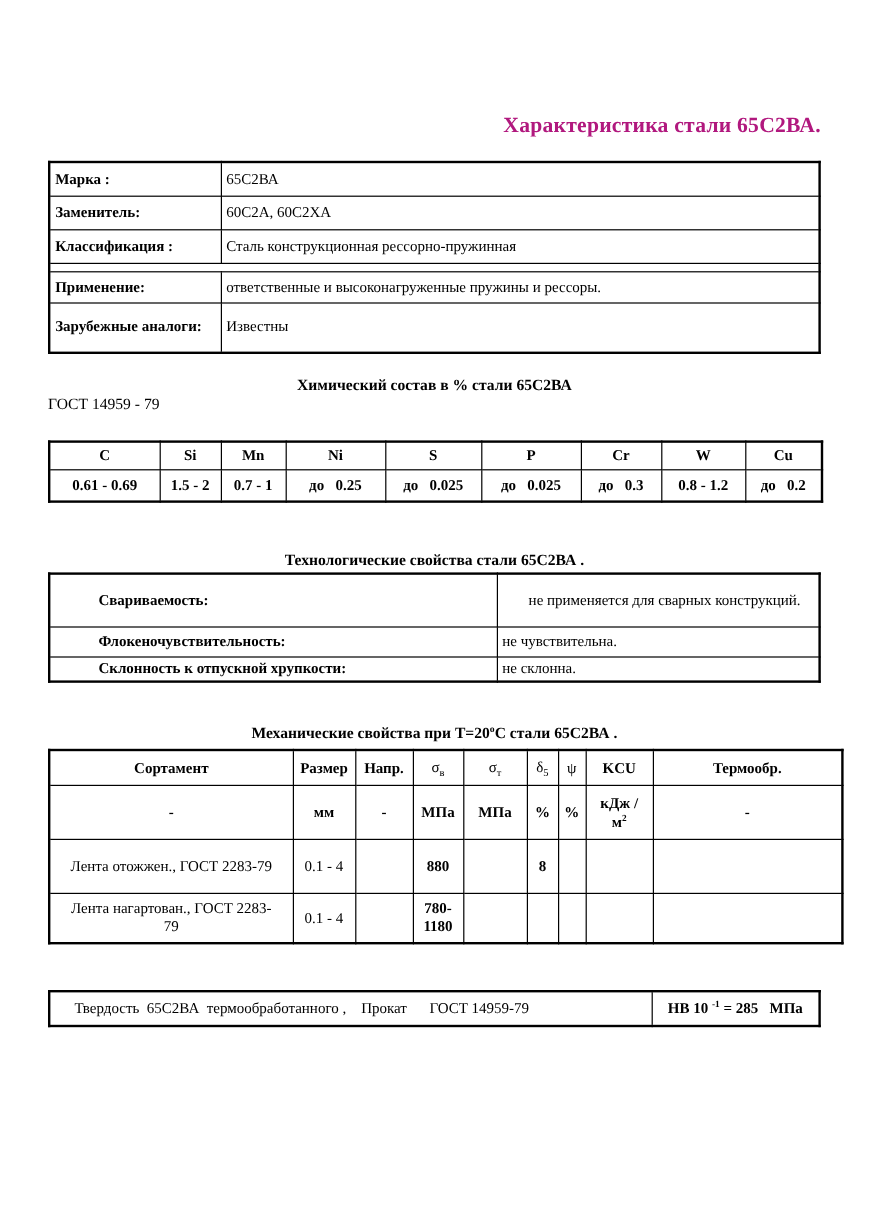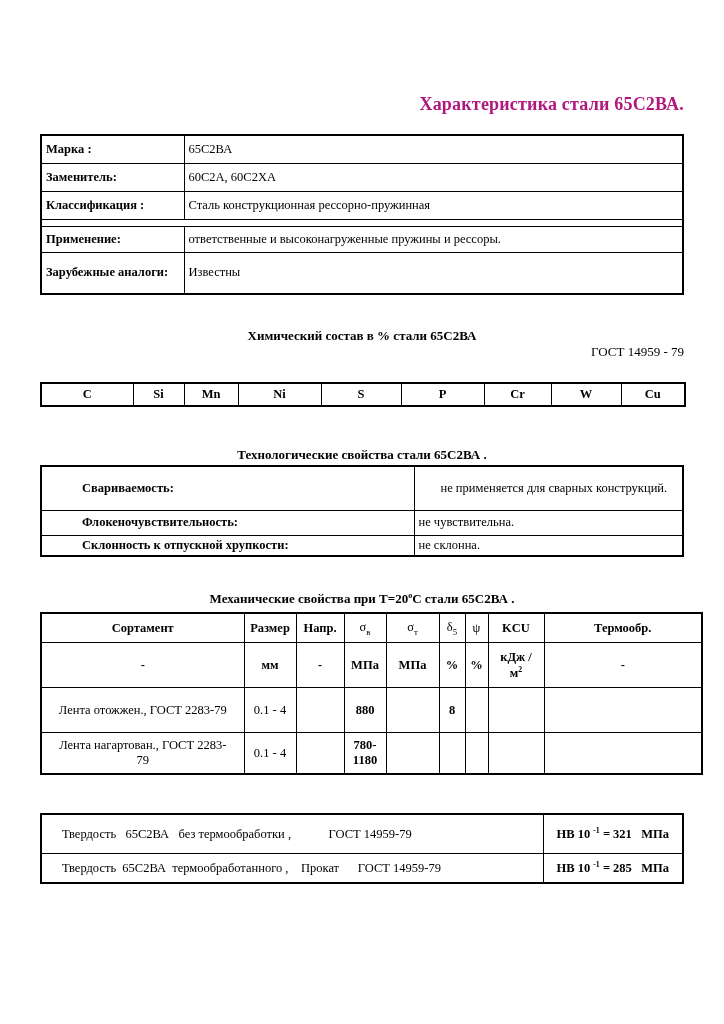--- a/index.html
+++ b/index.html
@@ -27,22 +27,22 @@
   
   .info-table { margin-top: 19px; }
   .info-table td { padding: 2px 4px; }
   .info-table .lbl { font-weight: bold; width: 143px; }
   .info-table .sep td { height: 7px; padding: 0; }
   .r-marka td, .r-zam td, .r-klass td { height: 28px; }
   .r-prim td { height: 26px; }
   .r-analog td { height: 42px; }
 
   .sec-heading { text-align: center; font-weight: bold; font-size: 13px; }
-  .sec-sub { text-align: right; font-size: 13px; font-weight: normal; }
-  .chem-heading { margin-top: 33px; }
+  .sec-sub { text-align: left; font-size: 13px; font-weight: normal; }
+  .chem-heading { margin-top: 18px; }
 
   
   .chem-table { margin-top: 22px; }
   .chem-table td { text-align: center; font-weight: bold; font-size: 12.5px; }
   .chem-table .hrow td { height: 23px; }
   .chem-table .vrow td { height: 27px; }
 
   
   .tech-heading { margin-top: 40px; }
   .tech-table { margin-top: 2px; }
@@ -130,20 +130,31 @@
       <td style="width:92px">C</td>
       <td style="width:51px">Si</td>
       <td style="width:54px">Mn</td>
       <td style="width:83px">Ni</td>
       <td style="width:80px">S</td>
       <td style="width:83px">P</td>
       <td style="width:67px">Cr</td>
       <td style="width:70px">W</td>
       <td style="width:64px">Cu</td>
     </tr>
+    <tr class="vrow">
+      <td>0.61 - 0.69</td>
+      <td>1.5 - 2</td>
+      <td>0.7 - 1</td>
+      <td>до   0.25</td>
+      <td>до   0.025</td>
+      <td>до   0.025</td>
+      <td>до   0.3</td>
+      <td>0.8 - 1.2</td>
+      <td>до   0.2</td>
+    </tr>
   </tbody>
     </table>
 
   <div class="sec-heading tech-heading">Технологические свойства стали 65С2ВА .</div>
 
   <table class="tech-table">
     <tbody>
         <tr class="t-r1">
       <td class="lbl">Свариваемость:</td>
       <td class="val indent">не применяется для сварных конструкций.</td>
@@ -205,24 +216,20 @@
       <td></td>
       <td></td>
       <td></td>
       <td></td>
     </tr>
   </tbody>
     </table>
 
   <table class="hard-table">
     <tbody>
-        <tr class="h-r1">
-      <td class="desc">Твердость   65С2ВА   без термообработки ,            ГОСТ 14959-79</td>
-      <td class="hb"><span>НВ 10 </span><span class="sup">-1</span><span> = 321   МПа</span></td>
-    </tr>
     <tr class="h-r2">
       <td class="desc">Твердость  65С2ВА  термообработанного ,    Прокат      ГОСТ 14959-79</td>
       <td class="hb"><span>НВ 10 </span><span class="sup">-1</span><span> = 285   МПа</span></td>
     </tr>
   </tbody>
     </table>
 
 </div>
 
 </body></html>

